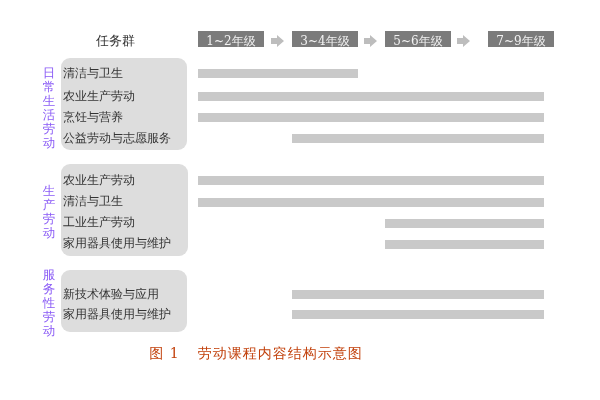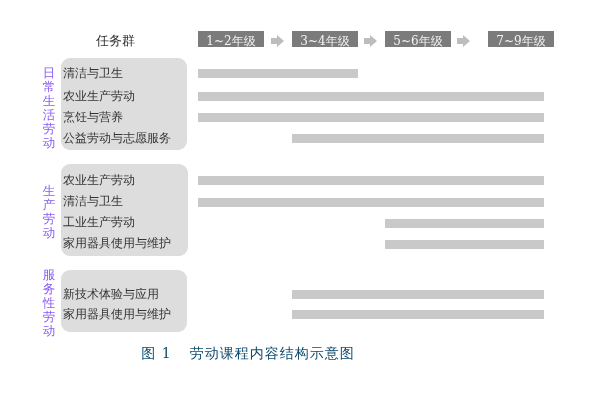--- a/index.html
+++ b/index.html
@@ -14,21 +14,21 @@
     font-size: 12px; line-height: 20px; text-align: center; box-sizing: border-box;
   }
   .arrow { top: 35px; width: 13px; height: 12px; }
   .group-box { background: #dddddd; border-radius: 9px; left: 61px; width: 126px; }
   .item { font-size: 12px; line-height: 20px; color: #333; position: absolute; left: 63px; white-space: nowrap; }
   .vlabel {
     position: absolute; left: 42px; width: 14px; font-size: 12.5px; line-height: 14px;
     color: #8b5cf6; text-align: center; word-break: break-all;
   }
   .bar { position: absolute; height: 9px; background: #c9c9c9; }
-  .caption { left: 0; width: 496px; top: 345px; text-align: center; font-size: 14px; color: #0c4a6e; letter-spacing: 1px; }
+  .caption { left: 8px; width: 496px; top: 345px; text-align: center; font-size: 14px; color: #c2410c; letter-spacing: 1px; }
   .caption .num { margin-right: 18px; }
 </style>
 </head>
 <body>
 
 <div class="abs task-header">任务群</div>
 
 <div class="abs grade-box" style="left:198px">1~2年级</div>
 <svg class="abs arrow" style="left:271px" viewBox="0 0 13 12">
     <polygon points="0,3 6,3 6,0 13,6 6,12 6,9 0,9" fill="#bdbdbd"></polygon>

